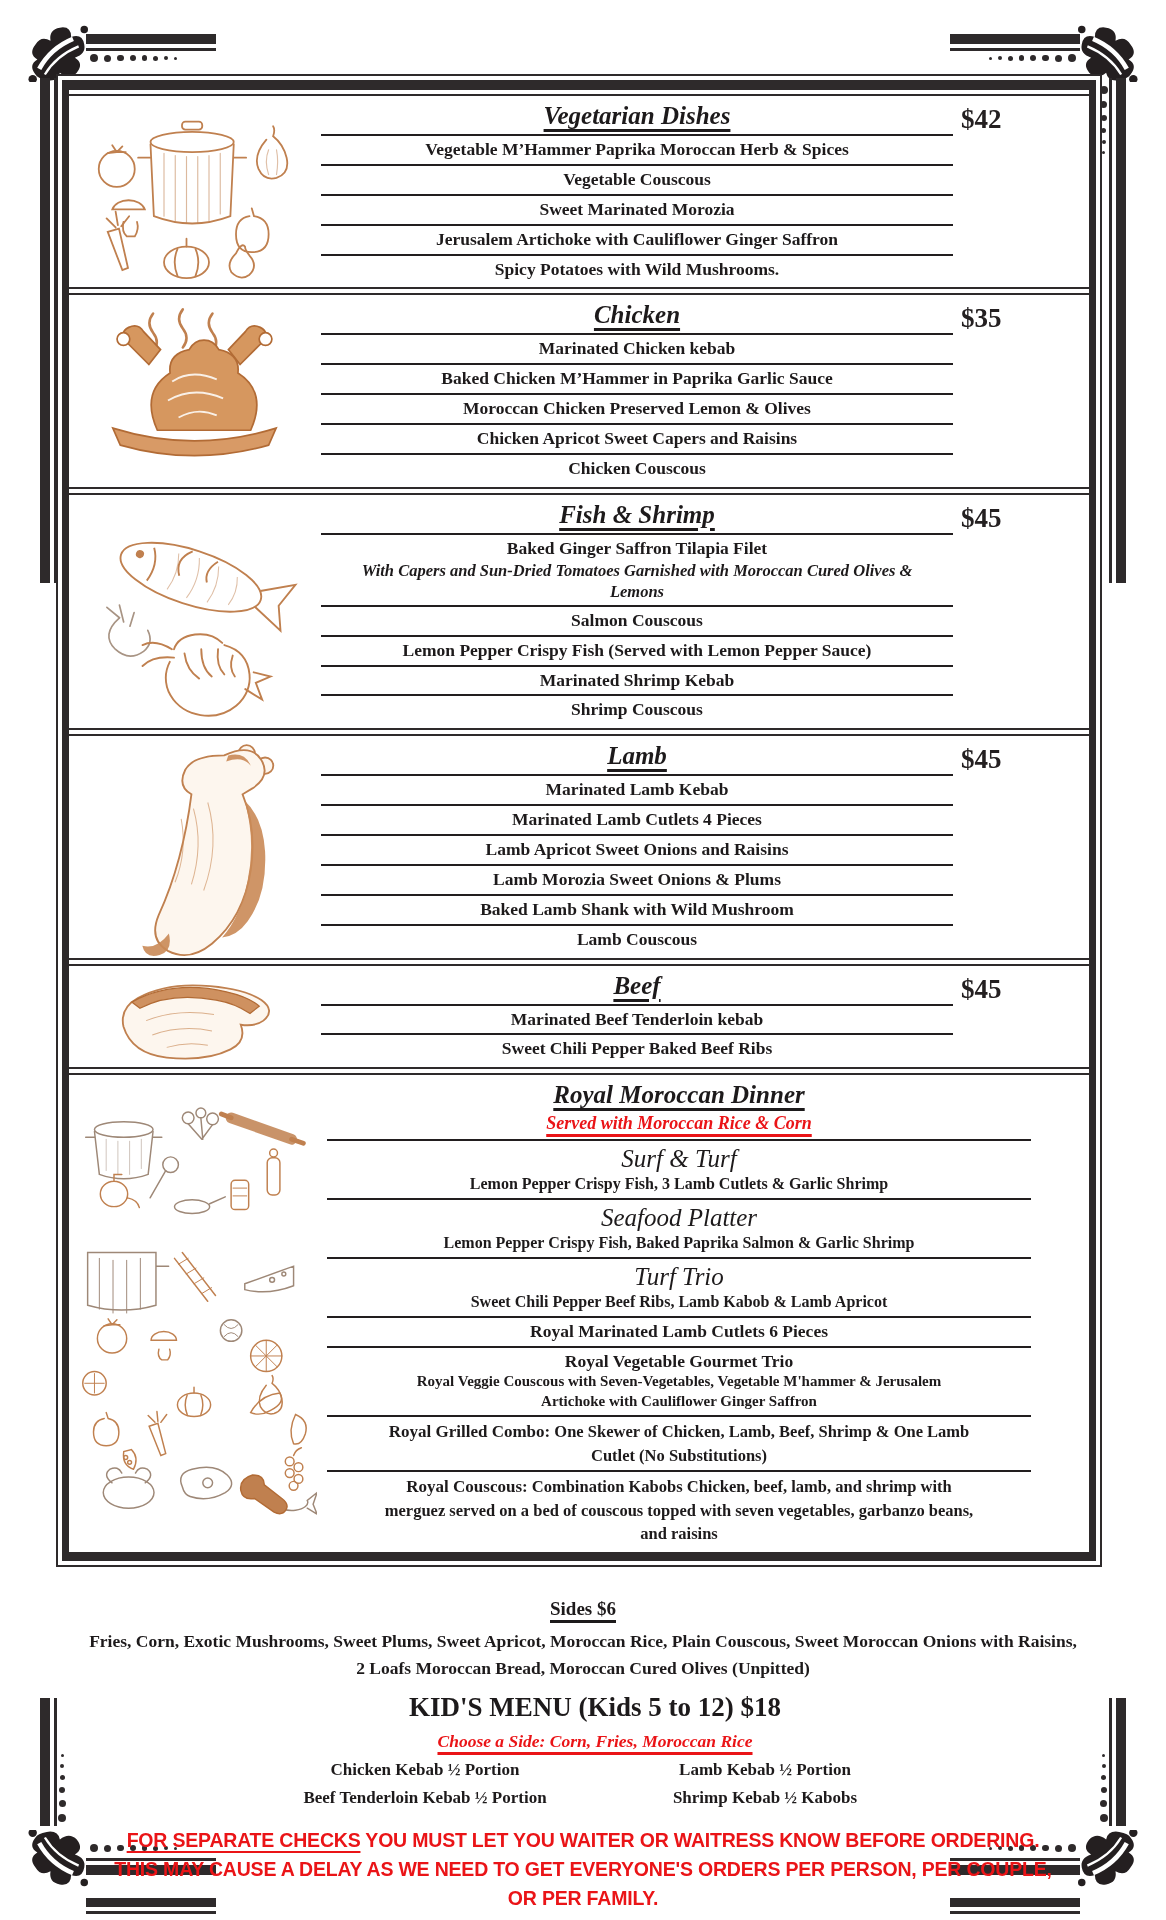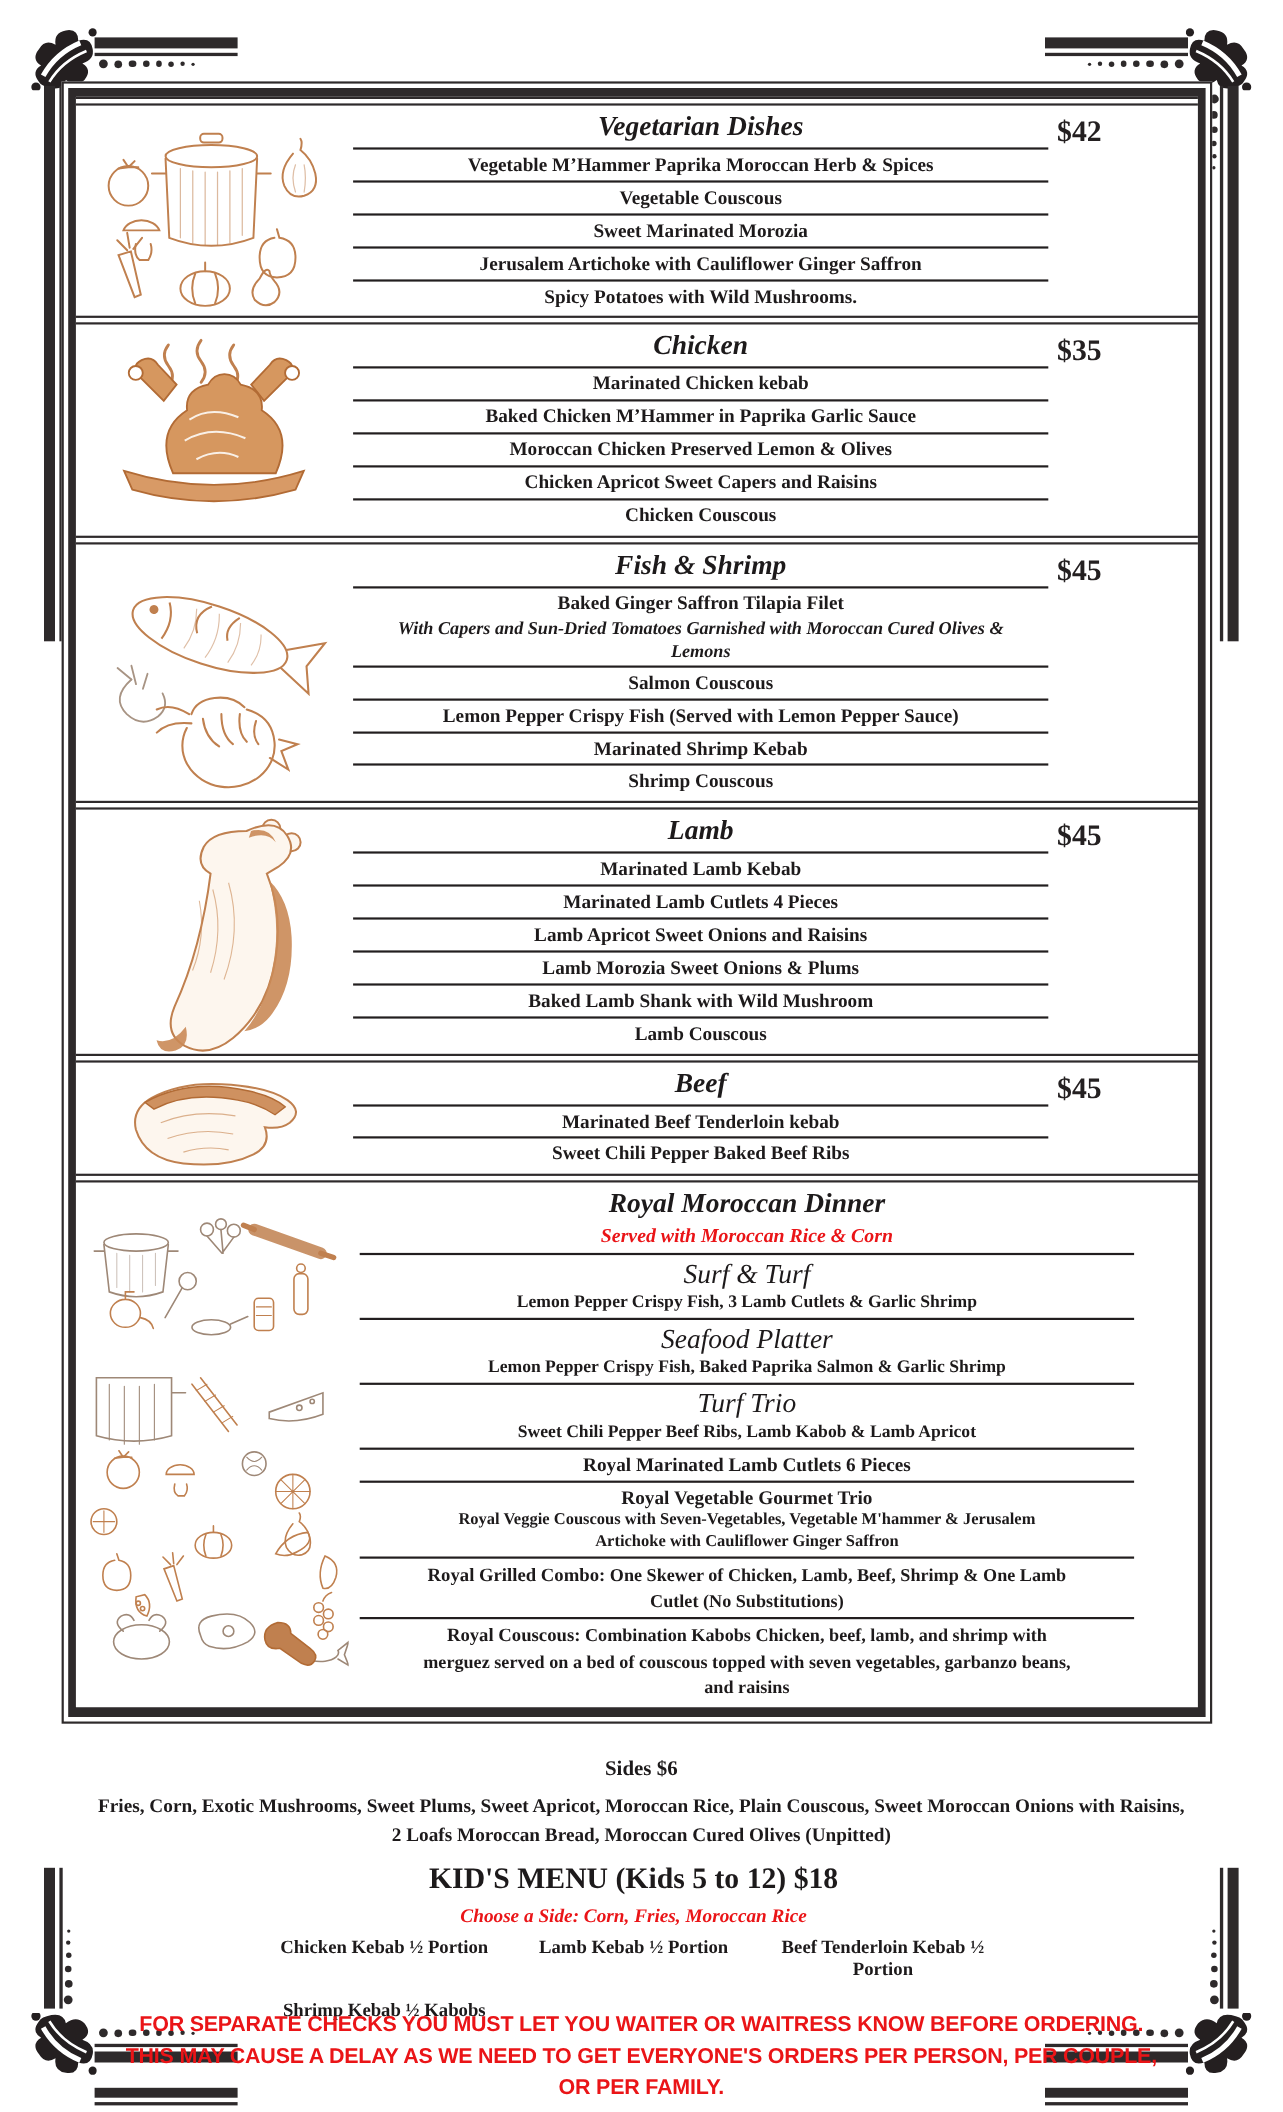--- a/index.html
+++ b/index.html
@@ -49,44 +49,44 @@
   .divider{height:8px;background:var(--ink);background-clip:content-box;padding:2px 0;
            border-top:2px solid var(--ink);border-bottom:2px solid var(--ink);}
 
   
   .menu-section{position:relative;padding:4px 0;}
   .sec-veg{min-height:190px;} .sec-chicken{min-height:190px;} .sec-fish{min-height:228px;}
   .sec-lamb{min-height:214px;} .sec-beef{min-height:98px;} .sec-royal{min-height:445px;}
   .col{margin-left:252px;width:632px;}
   .wide .col{margin-left:258px;width:704px;}
   .sec-title{margin:2px 0 4px;text-align:center;font-size:25px;font-style:italic;font-weight:700;}
-  .u{text-decoration-thickness:2.5px;text-underline-offset:5px;}
+  .u{text-decoration:underline;text-decoration-thickness:2.5px;text-underline-offset:5px;}
   .sec-note{color:var(--red);text-align:center;font-weight:700;font-style:italic;font-size:18px;margin:2px 0 5px;}
   .rule{height:2px;background:#221e1f;}
   .item{padding:3px 4px;text-align:center;}
   .item-text{font-weight:700;font-size:17.5px;line-height:1.25;}
   .item-sub-italic{font-weight:700;font-style:italic;font-size:16.5px;line-height:1.28;max-width:580px;margin:0 auto;}
   .item-head{font-weight:400;font-style:italic;font-size:25px;line-height:1.2;}
   .item-sub-bold{font-weight:700;font-size:16px;line-height:1.3;}
   .item-head2{font-weight:700;font-size:17.5px;line-height:1.25;}
   .item-sub-small{font-weight:700;font-size:15px;line-height:1.32;max-width:530px;margin:0 auto;}
   .item-combo{font-weight:700;font-size:16.5px;line-height:1.4;max-width:600px;margin:0 auto;}
   .combo-lead{font-size:17px;}
   .price{position:absolute;left:892px;top:8px;font-size:27px;font-weight:700;color:#242021;}
   .illus{position:absolute;left:4px;top:50%;transform:translateY(-50%);width:244px;
          display:flex;justify-content:center;align-items:center;}
 
   
   .sides{position:absolute;top:1598px;left:63px;width:1040px;text-align:center;}
   .sides h2{margin:0 0 8px;font-size:19px;font-weight:700;}
   .sides p{margin:0 auto;max-width:990px;font-size:17.5px;font-weight:700;line-height:1.55;}
-  .kids{position:absolute;top:1692px;left:56px;width:1040px;text-align:center;}
+  .kids{position:absolute;top:1692px;left:75px;width:1040px;text-align:center;}
   .kids h2{margin:0;font-size:27px;font-weight:700;}
   .kids-note{margin:8px 0 2px;color:var(--red);font-weight:700;font-style:italic;font-size:17.5px;}
-  .kids-grid{display:grid;grid-template-columns:1fr 1fr 1fr;width:680px;margin:8px auto 0;row-gap:18px;}
+  .kids-grid{display:grid;grid-template-columns:1fr 1fr;width:680px;margin:8px auto 0;row-gap:8px;}
   .kid-item{font-weight:700;font-size:17px;}
   .notice{position:absolute;top:1806px;left:103px;width:960px;text-align:center;color:var(--red);
           font-family:"Liberation Sans",sans-serif;font-weight:700;font-size:19.5px;line-height:1.5;
           letter-spacing:-0.2px;}
   .notice .u{text-decoration-thickness:2px;text-underline-offset:4px;}
 
   svg{display:block;}
 </style>
 </head>
 <body>

